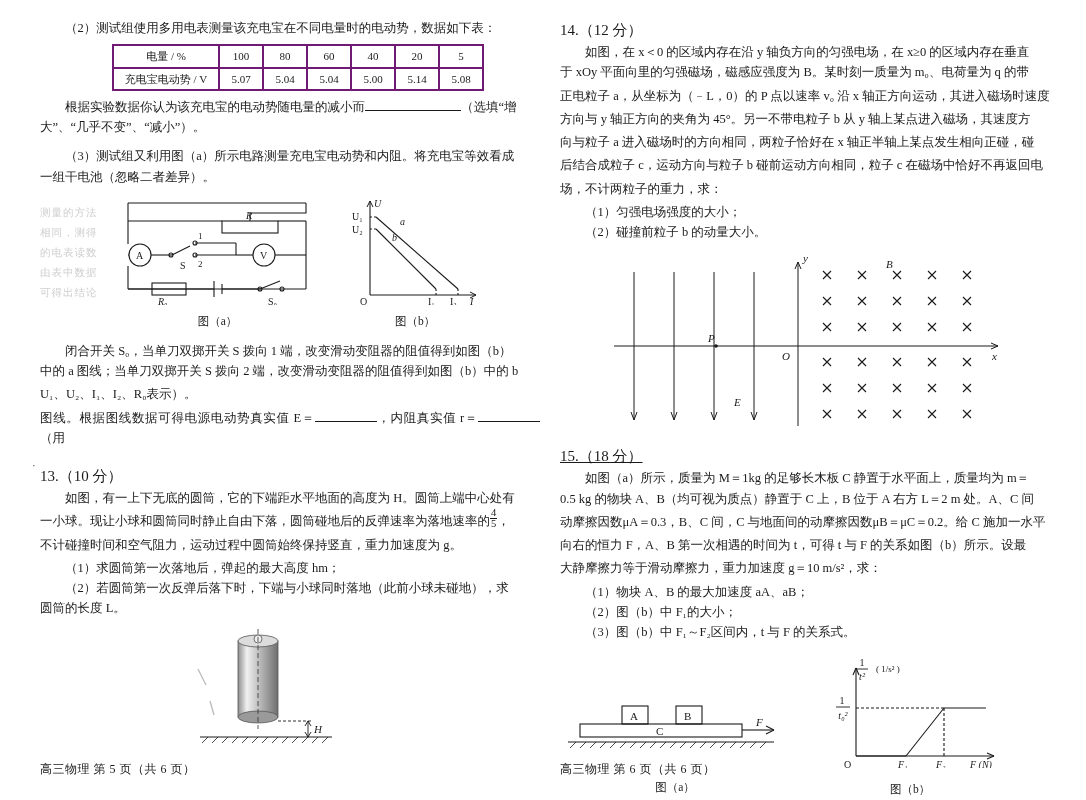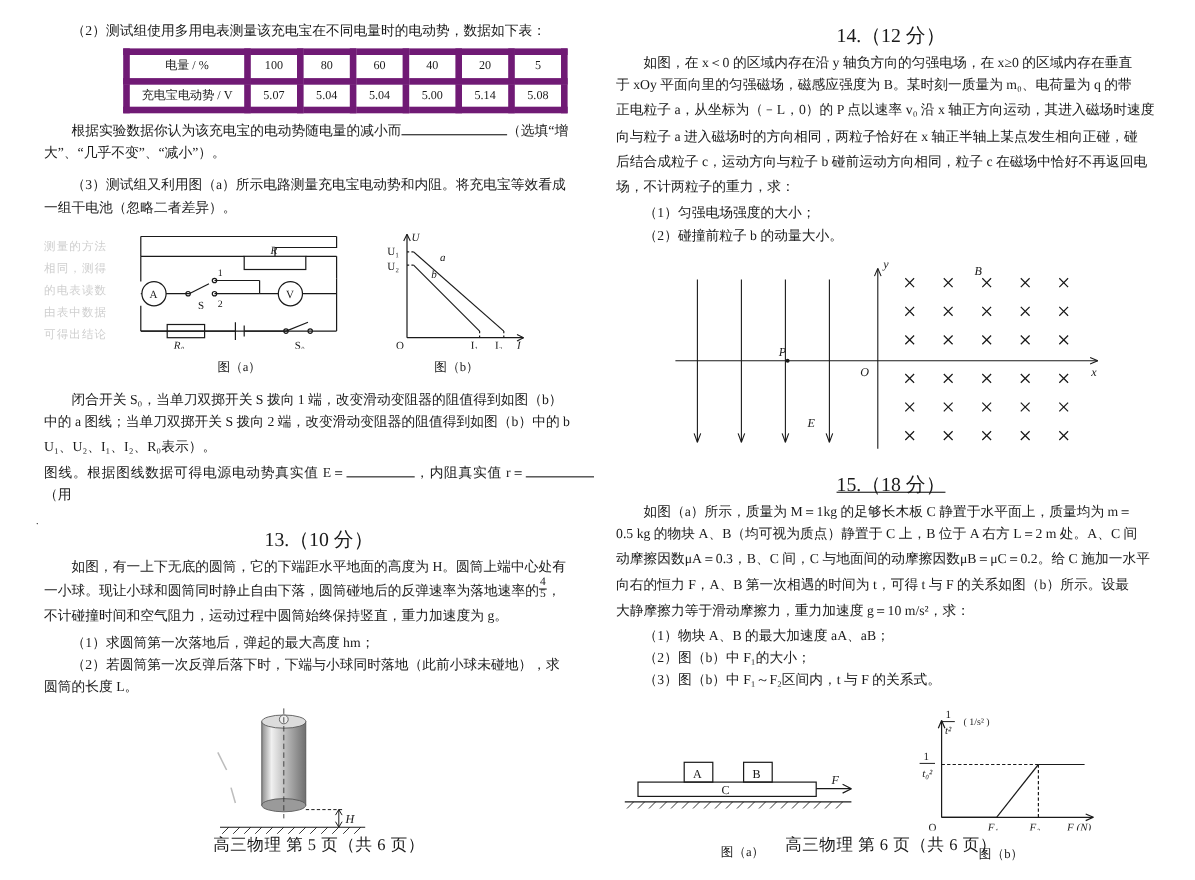--- a/index.html
+++ b/index.html
@@ -28,24 +28,23 @@
   .col-left { left: 40px; }
   .col-right { left: 560px; }
 
   .para {
     font-size: 12.5px;
     line-height: 1.62;
     text-align: justify;
     margin: 0 0 3px 0;
   }
   .qnum {
-    font-size: 18px;
+    font-size: 15px;
     line-height: 1.6;
     margin: 0;
-    text-align: center;
   }
   .sub {
     font-size: 12.5px;
     line-height: 1.62;
     text-indent: 25px;
     margin: 0;
   }
   .blank-line {
     display: inline-block;
     border-bottom: 1px solid #1a1a1a;
@@ -53,21 +52,21 @@
     vertical-align: baseline;
   }
 
   
   table.data {
     border-collapse: collapse;
     margin: 6px 0 6px 72px;
     font-size: 11px;
   }
   table.data td {
-    border: 6px solid #701a75;
+    border: 2px solid #701a75;
     padding: 3px 4px;
     text-align: center;
     min-width: 34px;
     line-height: 1.3;
   }
   table.data td.head {
     min-width: 92px;
     padding: 3px 6px;
     white-space: nowrap;
   }
@@ -90,22 +89,21 @@
     font-size: 10.5px;
     color: #cfcfcf;
     line-height: 1.9;
     letter-spacing: 1px;
   }
   svg { display: block; }
   .footer {
     position: absolute;
     bottom: 22px;
     width: 100%;
-    text-align: center;
-    font-size: 15px;
+    font-size: 12px;
   }
   .footer span { letter-spacing: 0.5px; }
   .dot-star {
     position: absolute;
     left: -8px;
     font-size: 11px;
   }
 </style>
 </head>
 <body>
@@ -307,20 +305,21 @@
   </div>
 
   <div class="col col-right">
 
     <div style="position:absolute; left:0; top:18px; width:500px;">
 
       <p class="qnum">14.（12 分）</p>
       <p class="para sub">如图，在 x＜0 的区域内存在沿 y 轴负方向的匀强电场，在 x≥0 的区域内存在垂直</p>
       <p class="para">于 xOy 平面向里的匀强磁场，磁感应强度为 B。某时刻一质量为 m₀、电荷量为 q 的带</p>
       <p class="para">正电粒子 a，从坐标为（﹣L，0）的 P 点以速率 v₀ 沿 x 轴正方向运动，其进入磁场时速度</p>
+      <p class="para">方向与 y 轴正方向的夹角为 45°。另一不带电粒子 b 从 y 轴上某点进入磁场，其速度方</p>
       <p class="para">向与粒子 a 进入磁场时的方向相同，两粒子恰好在 x 轴正半轴上某点发生相向正碰，碰</p>
       <p class="para">后结合成粒子 c，运动方向与粒子 b 碰前运动方向相同，粒子 c 在磁场中恰好不再返回电</p>
       <p class="para">场，不计两粒子的重力，求：</p>
       <p class="para sub">（1）匀强电场强度的大小；</p>
       <p class="para sub">（2）碰撞前粒子 b 的动量大小。</p>
 
       <div style="position:relative; height:192px; margin-top:6px;">
         <svg width="440" height="192" viewBox="0 0 440 192" style="position:absolute; left:30px; top:0;">
           <g stroke="#1a1a1a" stroke-width="1" fill="none">
 

